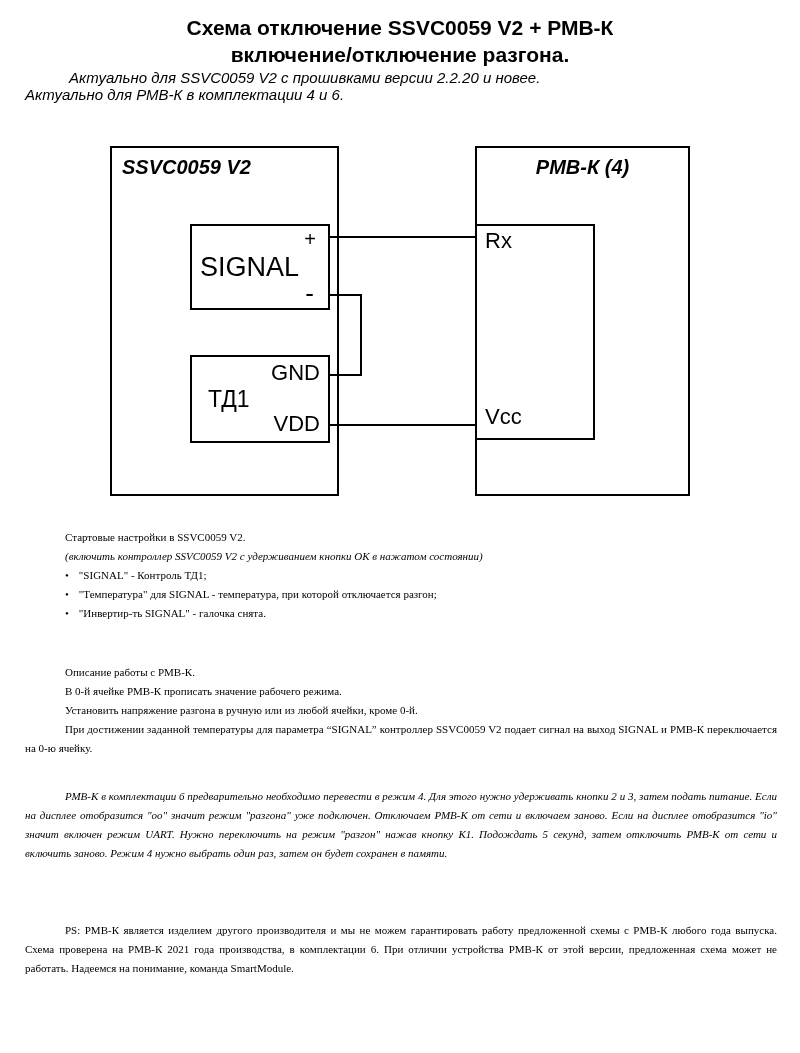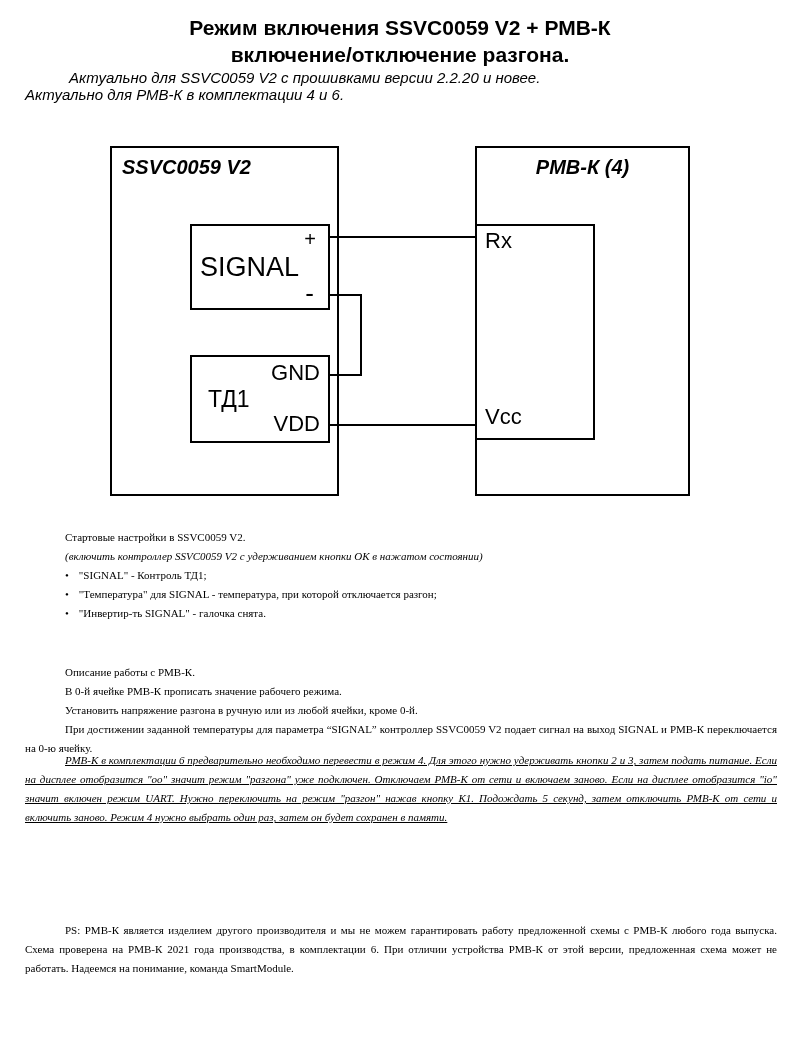--- a/index.html
+++ b/index.html
@@ -66,28 +66,28 @@
   .textblock { left:25px; width:752px; font-size:11px; line-height:19px; }
   .textblock p { margin:0; }
   .indent  { text-indent:40px; }
   .justify { text-align:justify; }
   .italic  { font-style:italic; }
   .bullet-line { padding-left:40px; }
   .bullet-marker { display:inline-block; margin-right:10px; }
 
   #settings-section    { top:528px; }
   #description-section { top:663px; }
-  #mode-section        { top:751px;text-decoration:underline; }
+  #mode-section        { top:787px; }
   #ps-section          { top:921px; }
 </style>
 </head>
 <body>
 
 <div class="abs title">
-  <span>Режим включения SSVC0059 V2 + РМВ-К</span><br>
+  <span>Схема отключение SSVC0059 V2 + РМВ-К</span><br>
   <span>включение/отключение разгона.</span>
 </div>
 
 <div class="abs fw-note n1">Актуально для SSVC0059 V2 с прошивками версии 2.2.20 и новее.</div>
 <div class="abs fw-note n2">Актуально для РМВ-К в комплектации 4 и 6.</div>
 
 <div class="box ssvc-box">
   <div class="outer-title" style="left:10px;">SSVC0059 V2</div>
 </div>
 

